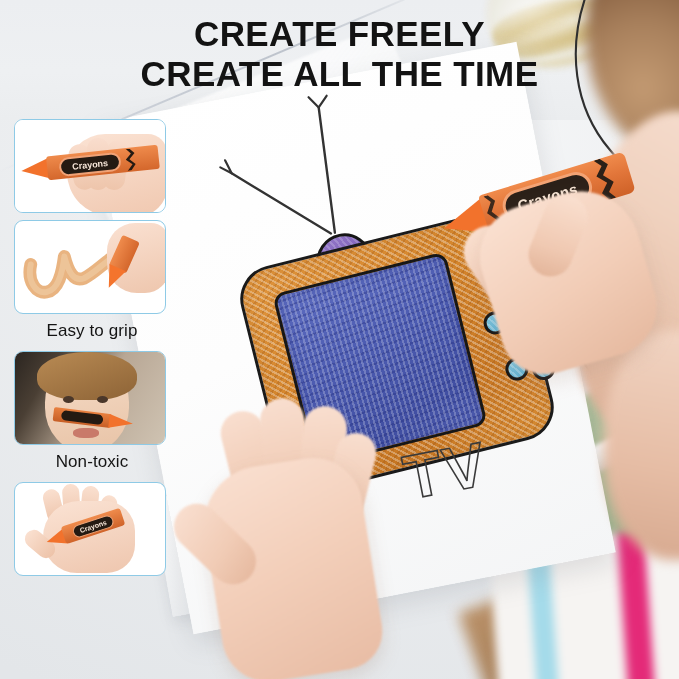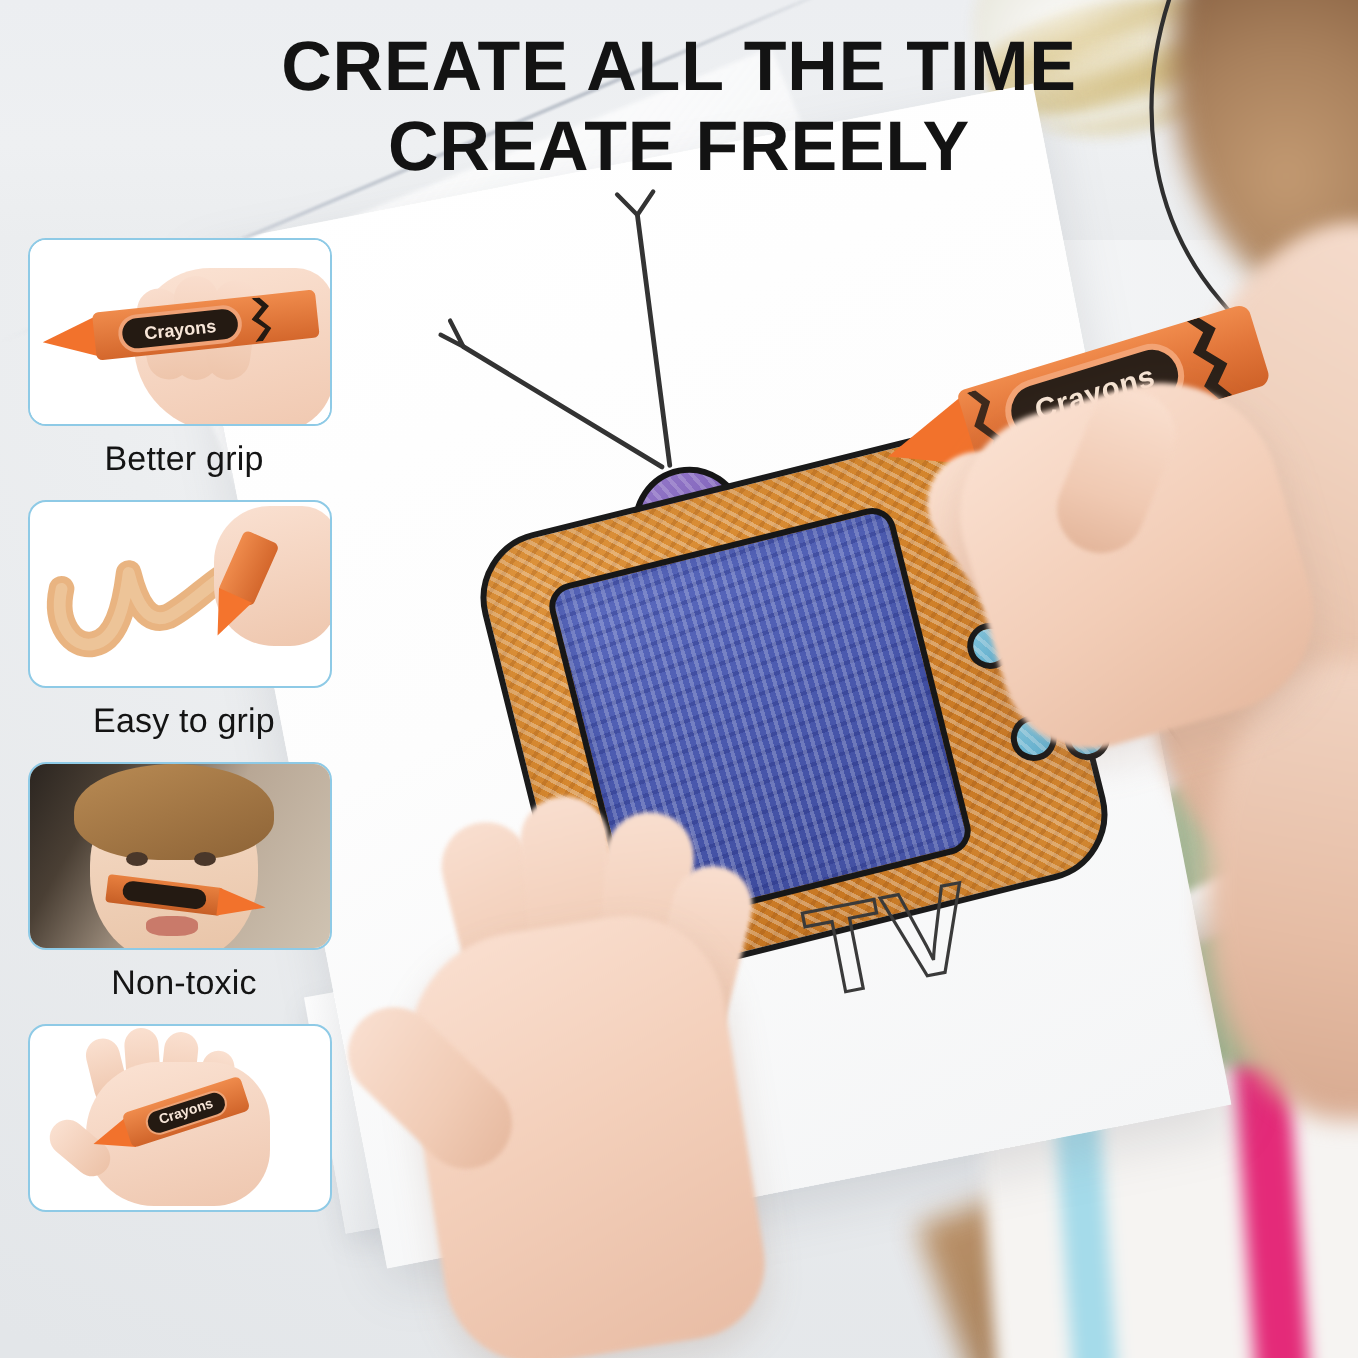--- a/index.html
+++ b/index.html
@@ -571,43 +571,42 @@
     <div class="hand-right">
       <div class="rf rf1"></div>
       <div class="rf rf2"></div>
       <div class="rf rf3"></div>
       <div class="rpalm"></div>
       <div class="rf rthumb"></div>
     </div>
   </div>
 
   <div class="headline">
+    <div>CREATE FREELY</div>
     <div>CREATE ALL THE TIME</div>
-    <div>CREATE FREELY</div>
   </div>
 
   <div class="features">
 
     <div class="feature">
       <div class="f-card">
         <div class="c1-bg"></div>
         <div class="c1-hand"></div>
         <div class="c1-f c1-f1"></div>
         <div class="c1-f c1-f2"></div>
         <div class="c1-f c1-f3"></div>
         <div class="c1-crayon">
           <div class="c1-ct"></div>
           <div class="c1-cb"></div>
           <div class="c1-oval">
             <span>Crayons</span>
           </div>
           <div class="c1-wave"></div>
         </div>
       </div>
-      <div class="f-cap">Better grip</div>
     </div>
 
     <div class="feature">
       <div class="f-card">
         <svg class="c2-scribble" viewBox="0 0 152 94">
           <path d="M16 44 C 12 62, 22 74, 32 72 C 44 70, 48 52, 50 36 C 54 52, 60 62, 70 58 C 82 52, 92 40, 104 34" fill="none" stroke="#e8b07a" stroke-width="13" stroke-linecap="round" stroke-linejoin="round" opacity="0.95"></path>
           <path d="M16 44 C 12 62, 22 74, 32 72 C 44 70, 48 52, 50 36 C 54 52, 60 62, 70 58 C 82 52, 92 40, 104 34" fill="none" stroke="#f0cfa8" stroke-width="6" stroke-linecap="round" stroke-linejoin="round" opacity="0.6"></path>
         </svg>
         <div class="c2-hand"></div>
         <div class="c2-crayon">

